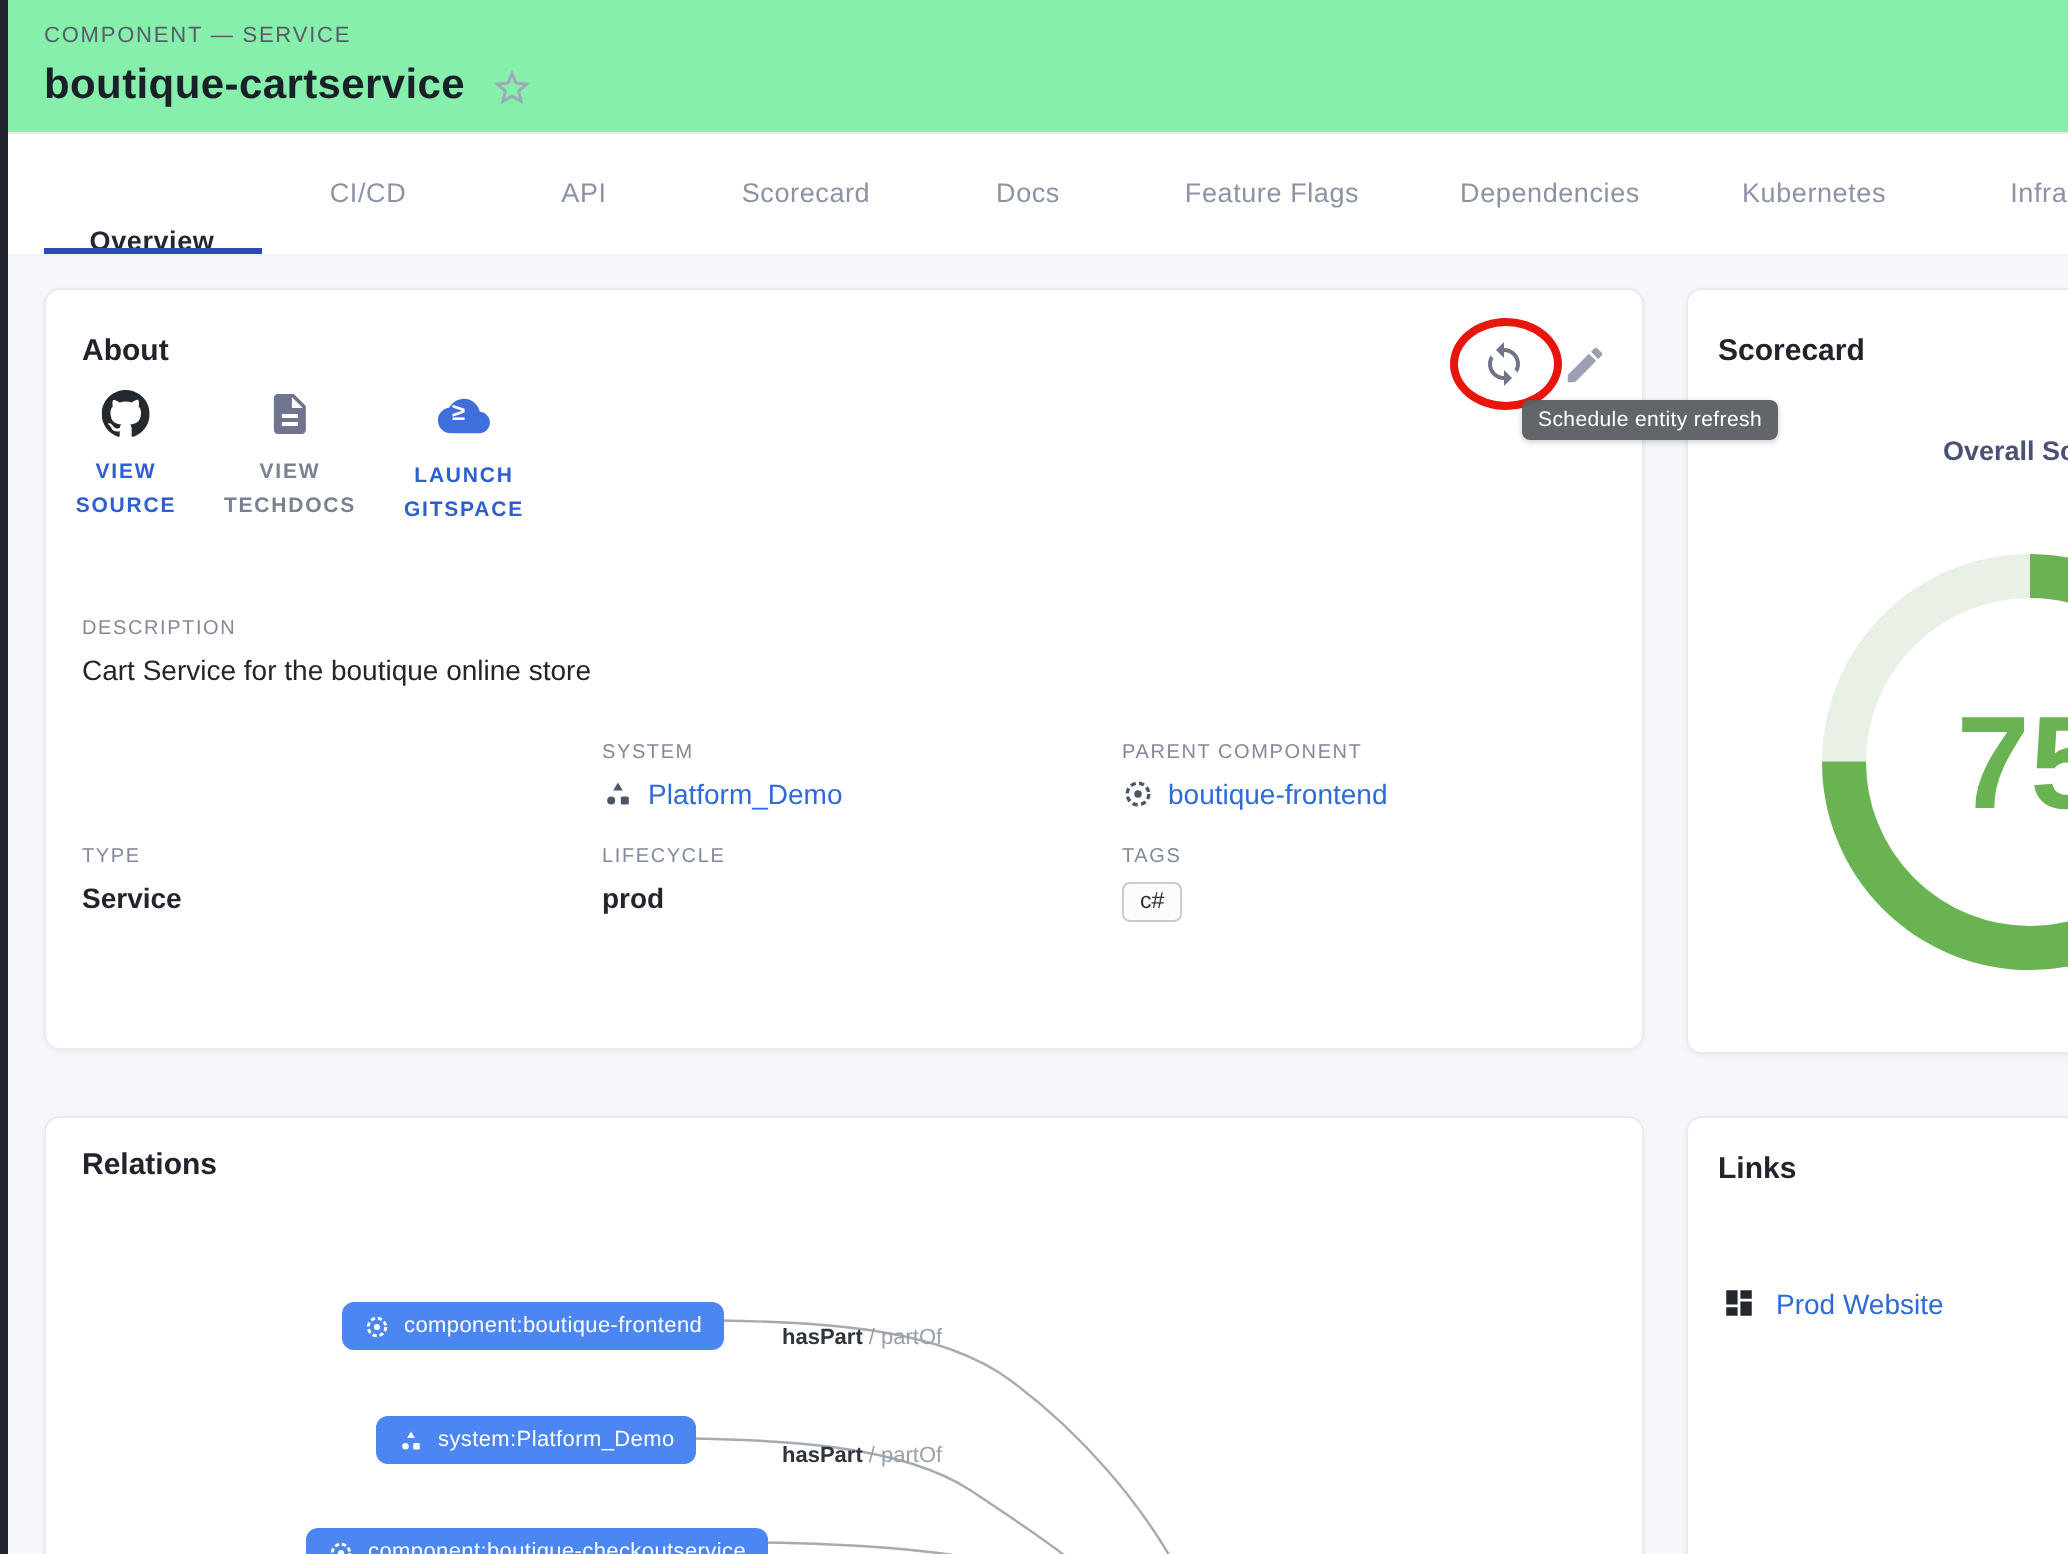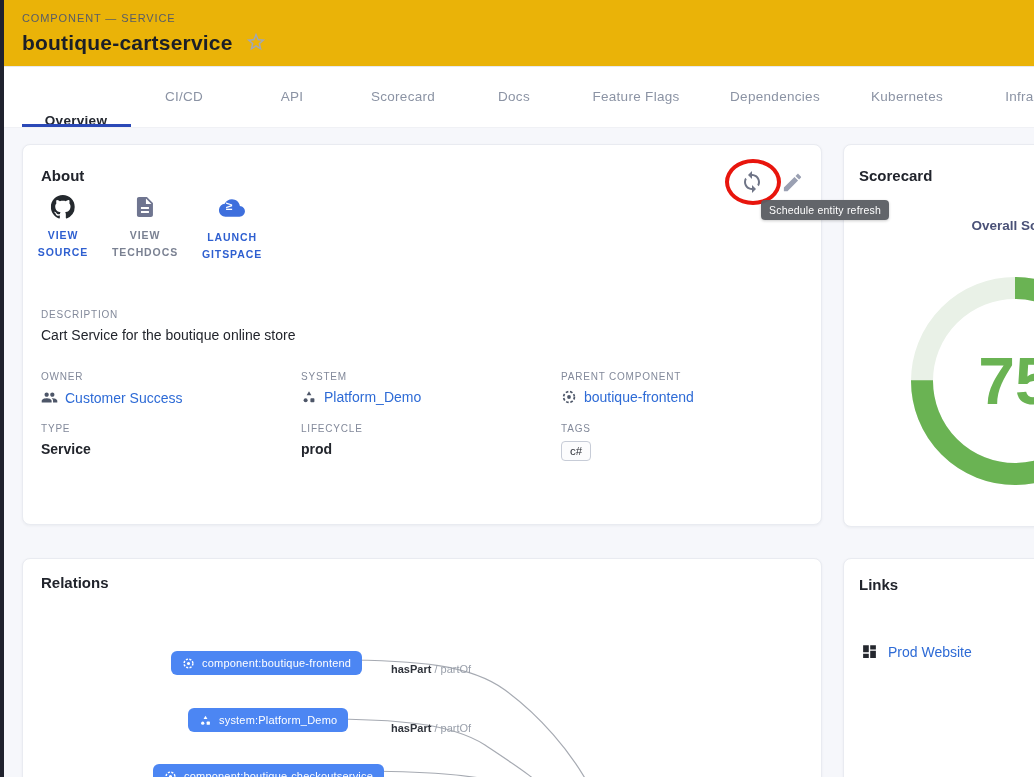--- a/index.html
+++ b/index.html
@@ -3,23 +3,23 @@
 <meta charset="utf-8">
 <style>
   * { margin:0; padding:0; box-sizing:border-box; }
   html,body { width:1034px; height:777px; }
   body { font-family:"Liberation Sans", sans-serif; background:#f6f7fb; }
   .screen { position:relative; width:1034px; height:777px; overflow:hidden; background:#f6f7fb; }
 
   .side-strip { position:absolute; left:0; top:0; width:4px; height:777px; background:#20222e; }
 
   
-  .hdr { position:absolute; left:4px; top:0; width:1030px; height:67px; background:#eab308; border-bottom:1px solid #e7e9ee; }
+  .hdr { position:absolute; left:4px; top:0; width:1030px; height:67px; background:#86efac; border-bottom:1px solid #e7e9ee; }
   .kicker { position:absolute; left:18px; top:12px; font-size:11px; letter-spacing:.9px; color:#575c68; font-weight:500; }
-  .title-row { position:absolute; left:18px; top:31px; display:flex; align-items:flex-start; gap:12px; }
+  .title-row { position:absolute; left:18px; top:31px; display:flex; align-items:flex-end; gap:12px; }
   .page-title { font-size:21px; font-weight:700; color:#1b1f28; letter-spacing:.2px; }
   .star-btn { background:none; border:none; cursor:pointer; width:22px; height:22px; padding:0; color:#a0a7b8; }
 
   
   .tabbar { position:absolute; left:4px; top:67px; width:1030px; height:61px; background:#fff; border-bottom:1px solid #f0f1f5; }
   .tab { position:absolute; top:22px; transform:translateX(-50%); font-size:13.5px; letter-spacing:.3px; color:#8b93a4; font-weight:500; cursor:pointer; white-space:nowrap; }
   .tab.active { color:#23272f; font-weight:700;margin-top:24px; }
   .tab-underline { position:absolute; left:18px; bottom:0; width:109px; height:3px; background:#2b49b7; }
 
   
@@ -161,29 +161,20 @@
         <div>LAUNCH</div>
         <div>GITSPACE</div>
       </div>
     </a>
 
     <div class="desc-block">
       <div class="flabel">DESCRIPTION</div>
       <div class="desc-value">Cart Service for the boutique online store</div>
     </div>
 
-    <div class="field f-r1 f-c1">
-      <div class="flabel">OWNER</div>
-      <a class="flink">
-        <svg width="17" height="17" viewBox="0 0 24 24" fill="currentColor">
-            <path d="M16 11c1.66 0 2.99-1.34 2.99-3S17.66 5 16 5c-1.66 0-3 1.34-3 3s1.34 3 3 3zm-8 0c1.66 0 2.99-1.34 2.99-3S9.66 5 8 5C6.34 5 5 6.34 5 8s1.34 3 3 3zm0 2c-2.33 0-7 1.17-7 3.5V19h14v-2.5c0-2.33-4.67-3.5-7-3.5zm8 0c-.29 0-.62.02-.97.05 1.16.84 1.97 1.97 1.97 3.45V19h6v-2.5c0-2.33-4.67-3.5-7-3.5z"></path>
-          </svg>
-        <span>Customer Success</span>
-      </a>
-    </div>
 
     <div class="field f-r1 f-c3">
       <div class="flabel">PARENT COMPONENT</div>
       <a class="flink">
         <svg width="16" height="16" viewBox="0 0 16 16">
             <circle cx="8" cy="8" r="5.4" fill="none" stroke="currentColor" stroke-width="1.7" stroke-dasharray="2.6 1.7"></circle>
             <circle cx="8" cy="8" r="1.9" fill="currentColor"></circle>
           </svg>
         <span>boutique-frontend</span>
       </a>

